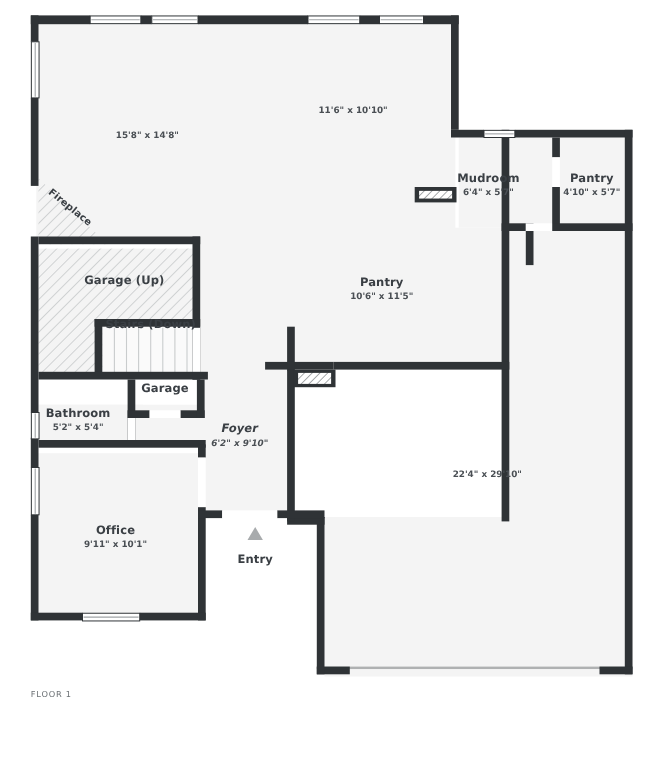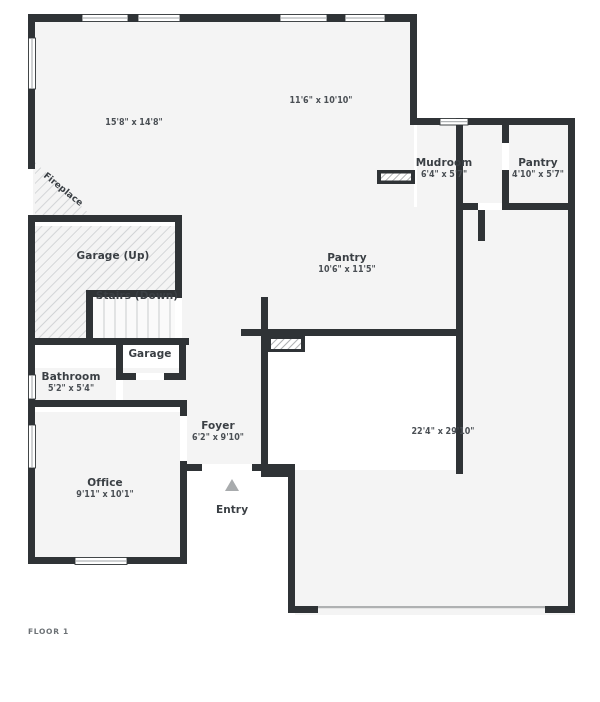--- a/index.html
+++ b/index.html
@@ -6,21 +6,21 @@
   body{width:600px;height:702px;position:relative;
        font-family:"DejaVu Sans","Liberation Sans",sans-serif;
        -webkit-font-smoothing:antialiased;}
   #plan{position:absolute;left:0;top:0;width:600px;height:702px;}
   .lbl{position:absolute;text-align:center;color:#3a3f44;
        font-family:"DejaVu Sans","Liberation Sans",sans-serif;
        white-space:nowrap;pointer-events:none;}
   .lbl .nm{font-size:10.5px;font-weight:700;letter-spacing:.1px;line-height:13px;}
   .lbl .dim{font-size:8px;font-weight:700;line-height:11px;color:#4a4f54;}
   .lbl.small .nm{font-size:9.5px;}
-  .floortag{position:absolute;left:28px;top:627px;font-size:7.5px;font-weight:700;
+  .floortag{position:absolute;left:28px;top:627px;font-size:7.5px;font-weight:400;
             letter-spacing:.7px;color:#6d7276;}
   .rot{transform:rotate(39deg);transform-origin:center center;}
 </style>
 </head>
 <body>
 
 <svg id="plan" viewBox="0 0 600 702">
   <defs>
     <pattern id="hatchA" width="7" height="7" patternTransform="rotate(45)" patternUnits="userSpaceOnUse">
       <rect width="7" height="7" fill="#f4f4f4"></rect>
@@ -210,21 +210,21 @@
       <div class="dim">4'10" x 5'7"</div>
     </div>
     <div class="lbl" style="left: 257px; top: 251px; width: 180px;">
       <div class="nm">Pantry</div>
       <div class="dim">10'6" x 11'5"</div>
     </div>
     <div class="lbl" style="left: -19px; top: 370px; width: 180px;">
       <div class="nm">Bathroom</div>
       <div class="dim">5'2" x 5'4"</div>
     </div>
-    <div class="lbl" style="left: 128px; top: 419px; width: 180px;">
+    <div class="lbl" style="left: 128px; top: 384px; width: 180px; font-style: italic;">
       <div class="nm">Foyer</div>
       <div class="dim">6'2" x 9'10"</div>
     </div>
     <div class="lbl" style="left: 15px; top: 476px; width: 180px;">
       <div class="nm">Office</div>
       <div class="dim">9'11" x 10'1"</div>
     </div>
     <div class="lbl" style="left: 353px; top: 426px; width: 180px;">
       <div class="dim">22'4" x 29'10"</div>
     </div>

